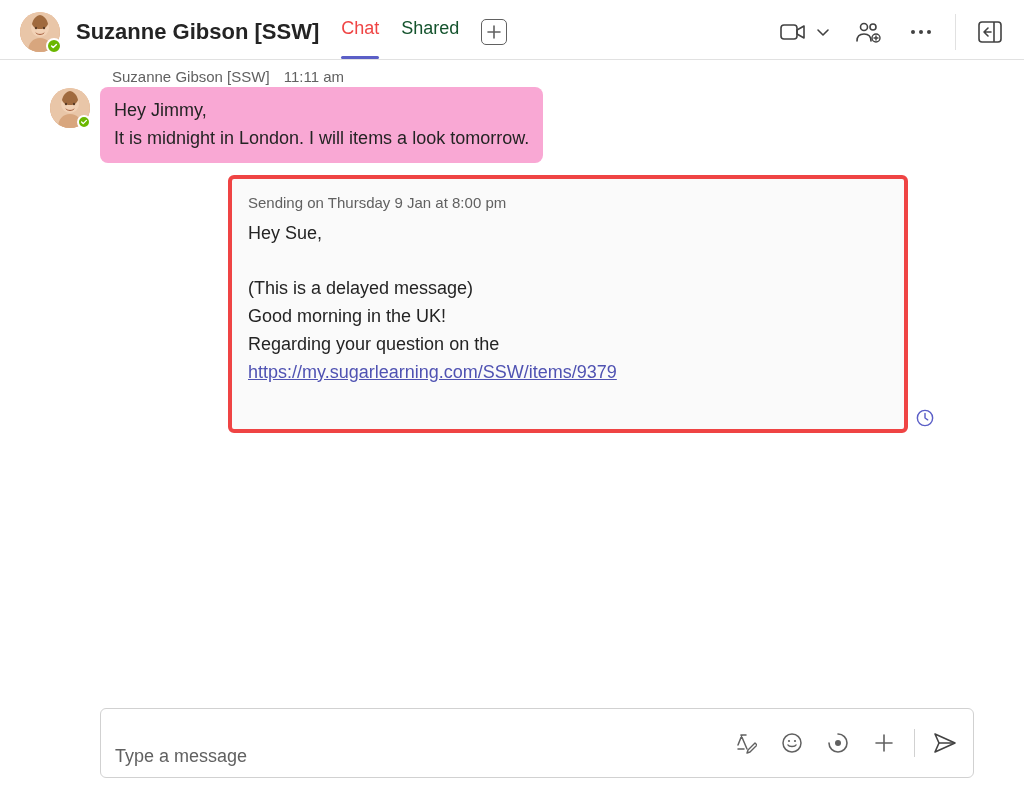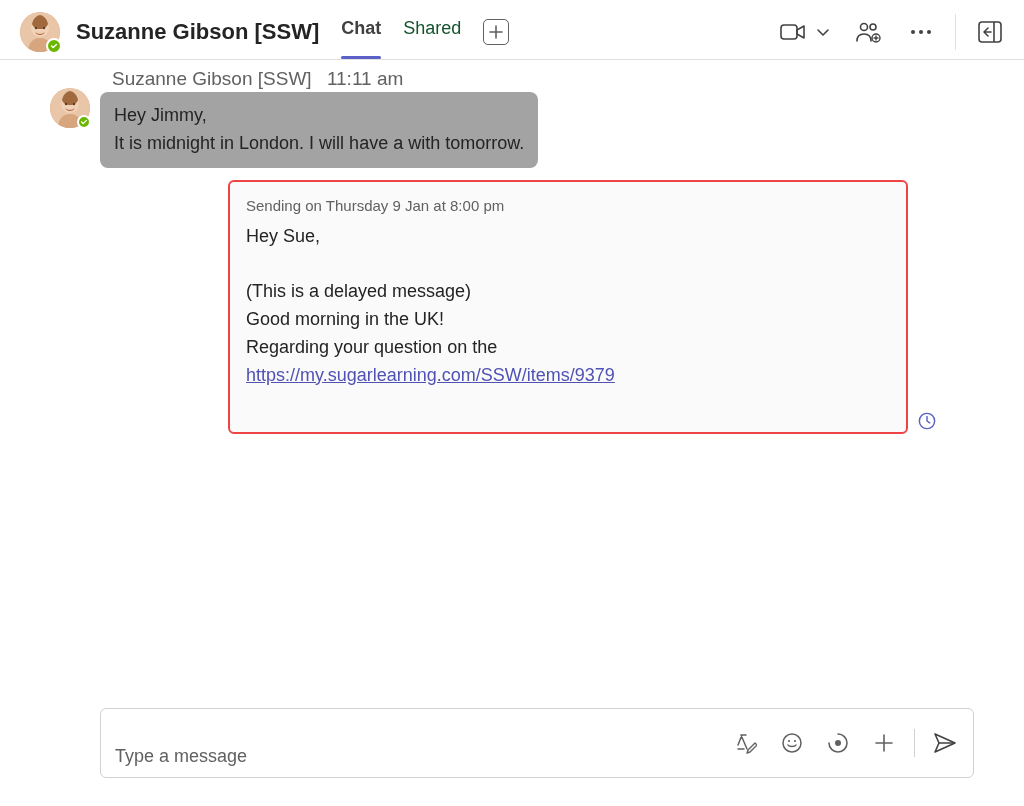--- a/index.html
+++ b/index.html
@@ -57,22 +57,21 @@
     align-items: center;
   }
   .tab {
     font-size: 18px;
     color: #14532d;
     padding: 8px 0 14px 0;
     position: relative;
     cursor: pointer;
   }
   .tab.active {
-    color: #404040;
-    font-weight: bold;
+    color: #ef4444;
   }
   .tab.active::after {
     content: "";
     position: absolute;
     left: 0; right: 0; bottom: -6px;
     height: 3px;
     background: #5b5fc7;
     border-radius: 2px;
   }
   .add-tab {
@@ -122,28 +121,28 @@
   .msg-avatar-wrap {
     position: relative;
     width: 40px; height: 40px;
     margin-top: 20px;
   }
   .msg-avatar-wrap .avatar { width: 40px; height: 40px; }
   .msg-avatar-wrap .presence { width: 14px; height: 14px; right:-1px; bottom:-1px;}
 
   .msg-body { max-width: 680px; }
   .msg-meta {
-    font-size: 19px;
+    font-size: 15px;
     color: #616161;
     margin-bottom: 2px;
     padding-left: 12px;
   }
   .msg-meta span + span { margin-left: 10px; }
   .msg-bubble {
-    background: #a3a3a3;
+    background: #f9a8d4;
     border-radius: 8px;
     padding: 10px 14px;
     font-size: 18px;
     line-height: 1.55;
     color: #242424;
   }
   .outgoing-col {
     display: flex;
     flex-direction: column;
     align-items: flex-end;
@@ -154,21 +153,21 @@
   .thumbs {
     font-size: 62px;
     line-height: 1;
     margin-top: -4px;
     margin-right: 2px;
   }
 
   
   .delayed-bubble {
     background: #fafafa;
-    border: 2px solid #ef4444;
+    border: 4px solid #ef4444;
     border-radius: 6px;
     padding: 12px 16px 16px 16px;
     width: 680px;
     margin-left: auto;
     margin-right: 96px;
     font-size: 18px;
     line-height: 1.55;
     color: #242424;
     position: relative;
   }
@@ -321,21 +320,21 @@
         </div>
       </div>
     </div>
     <div class="msg-body">
       <div class="msg-meta">
         <span>Suzanne Gibson [SSW]</span>
         <span>11:11 am</span>
       </div>
       <div class="msg-bubble">
         <div>Hey Jimmy,</div>
-        <div>It is midnight in London. I will have a with tomorrow.</div>
+        <div>It is midnight in London. I will items a look tomorrow.</div>
       </div>
     </div>
   </div>
 
 
   <div class="delayed-bubble">
     <div class="delayed-header">Sending on Thursday 9 Jan at 8:00 pm</div>
     <div class="delayed-body">
       <div>Hey Sue,</div>
       <div style="height:1.5em;"></div>

